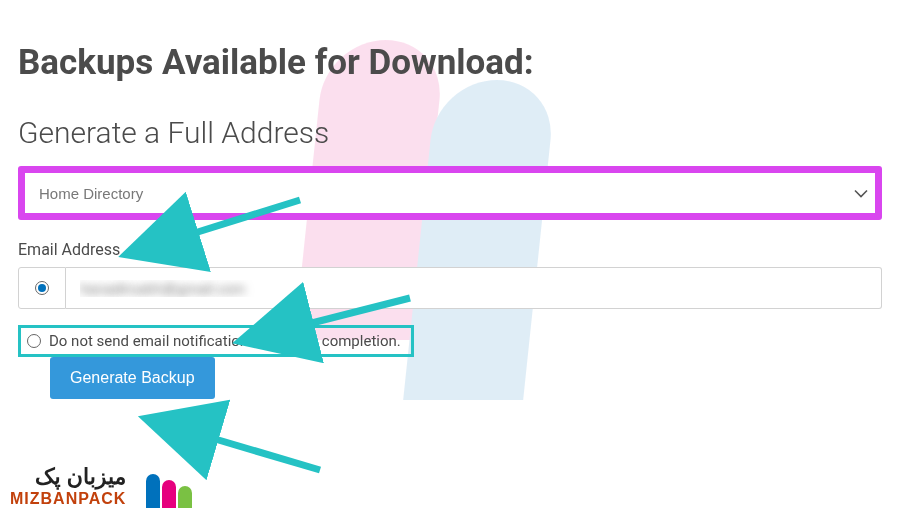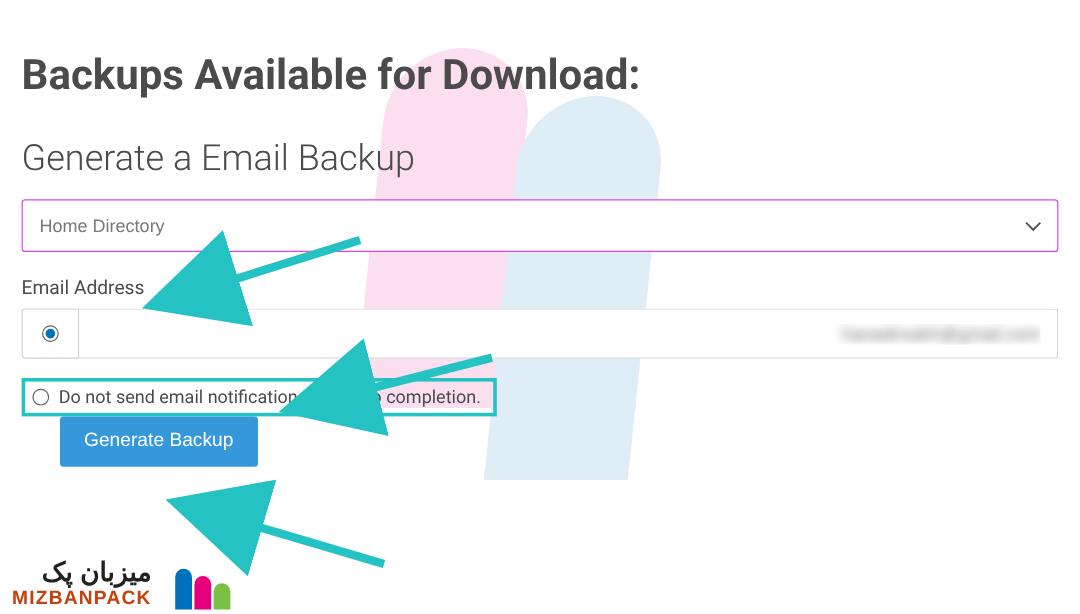--- a/index.html
+++ b/index.html
@@ -54,22 +54,22 @@
       color: #4b4b4b;
       margin-bottom: 8px;
       display: block;
     }
     .select-wrap {
       position: relative;
       margin-bottom: 20px;
     }
     .select {
       width: 100%;
-      height: 44px;
-      border: 1px solid #d946ef;
+      height: 54px;
+      border: 7px solid #d946ef;
       background: #fff;
       padding: 0 14px;
       font-size: 15px;
       color: #787878;
       text-align: left;
       cursor: pointer;
       border-radius: 3px;
       appearance: none;
       position: relative;
     }
@@ -96,21 +96,20 @@
       flex: 1;
       height: 42px;
       border: 1px solid #d2d2d2;
       border-left: none;
       padding: 0 14px;
       font-size: 15px;
       color: transparent;
       text-shadow: 0 0 8px rgba(0,0,0,0.55);
       border-radius: 0 3px 3px 0;
       outline: none;
-      text-align: right;
     }
     .radio {
       appearance: none;
       width: 14px; height: 14px;
       border: 1px solid #666;
       border-radius: 50%;
       position: relative;
       cursor: pointer;
     }
     .radio:checked::after {
@@ -178,21 +177,21 @@
 
 <div class="bg-shapes">
   <div class="bg-pink"></div>
   <div class="bg-blue"></div>
 </div>
 
 <div class="content">
 
   <h1 class="page-title">Backups Available for Download:</h1>
 
-  <h2 class="section-title">Generate a Email Backup</h2>
+  <h2 class="section-title">Generate a Full Address</h2>
 
 
   <div class="select-wrap">
     <button type="button" class="select">Home Directory</button>
     <span class="select-caret">
       <svg width="14" height="9" viewBox="0 0 14 9">
         <polyline points="1,1 7,7 13,1" fill="none" stroke="#555" stroke-width="1.6"></polyline>
       </svg>
     </span>
   </div>

